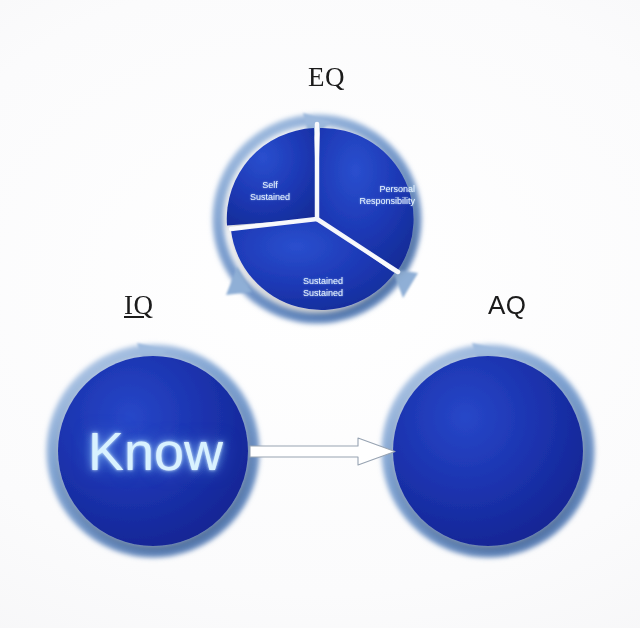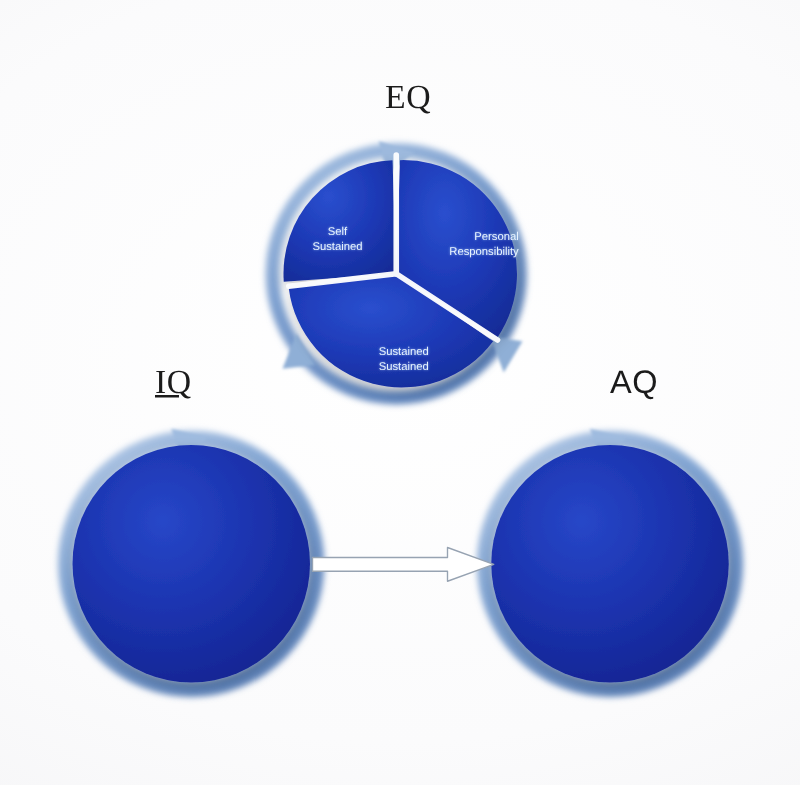--- a/index.html
+++ b/index.html
@@ -176,20 +176,21 @@
 
     <g>
       <polygon points="250,446 358,446 358,438 395,451.5 358,465 358,457 250,457" fill="#ffffff" stroke="#97a3b2" stroke-width="1.1" stroke-linejoin="round"></polygon>
     </g>
   </svg>
 
   <div class="node-label-outer" id="label-eq">EQ</div>
   <div class="node-label-outer" id="label-iq">IQ</div>
   <div class="node-label-outer sans" id="label-aq">AQ</div>
 
+  <div class="big-node-text" id="text-know">Know</div>
 
   <div class="wedge-text" id="wedge-text-self">
     <div>Self</div>
     <div>Sustained</div>
   </div>
   <div class="wedge-text" id="wedge-text-personal">
     <div>Personal</div>
     <div>Responsibility</div>
   </div>
   <div class="wedge-text" id="wedge-text-sustained">

